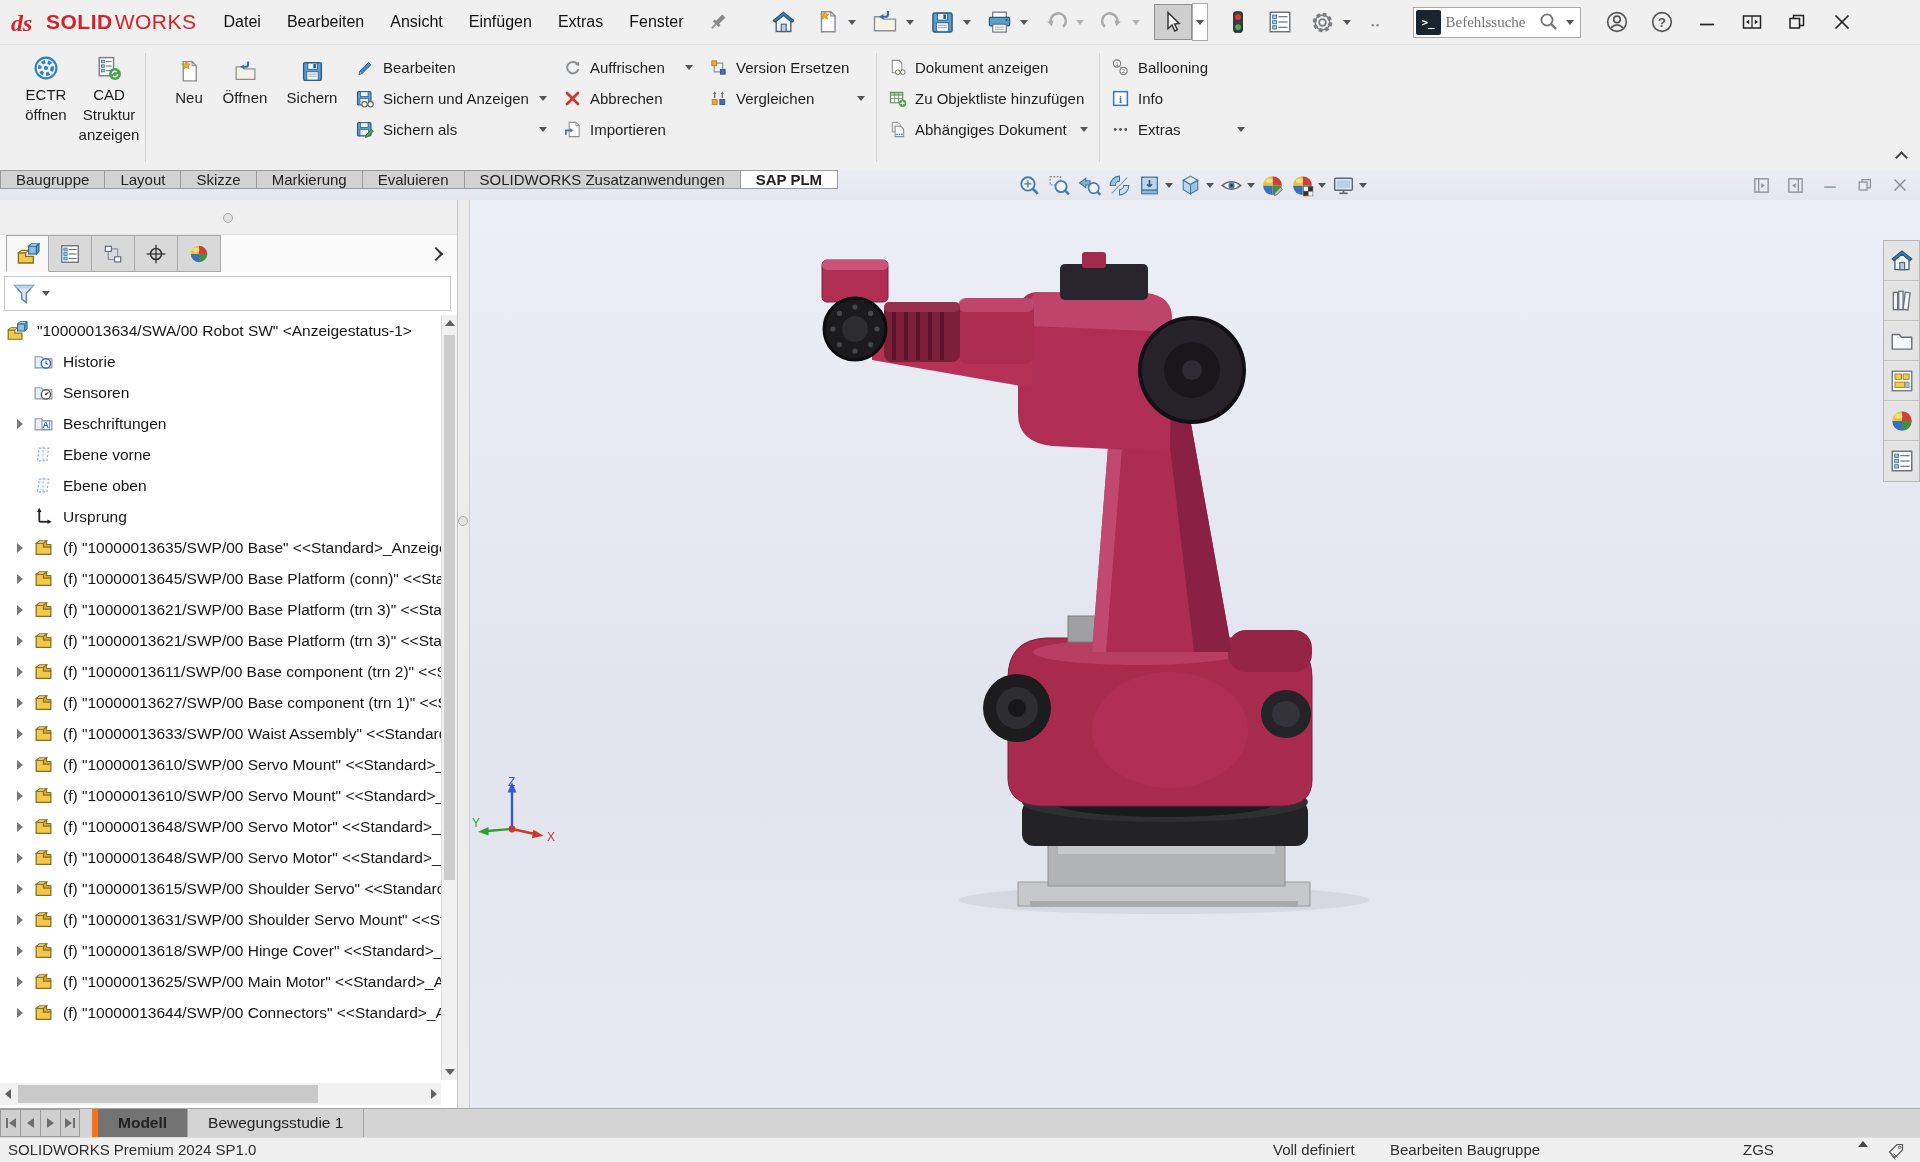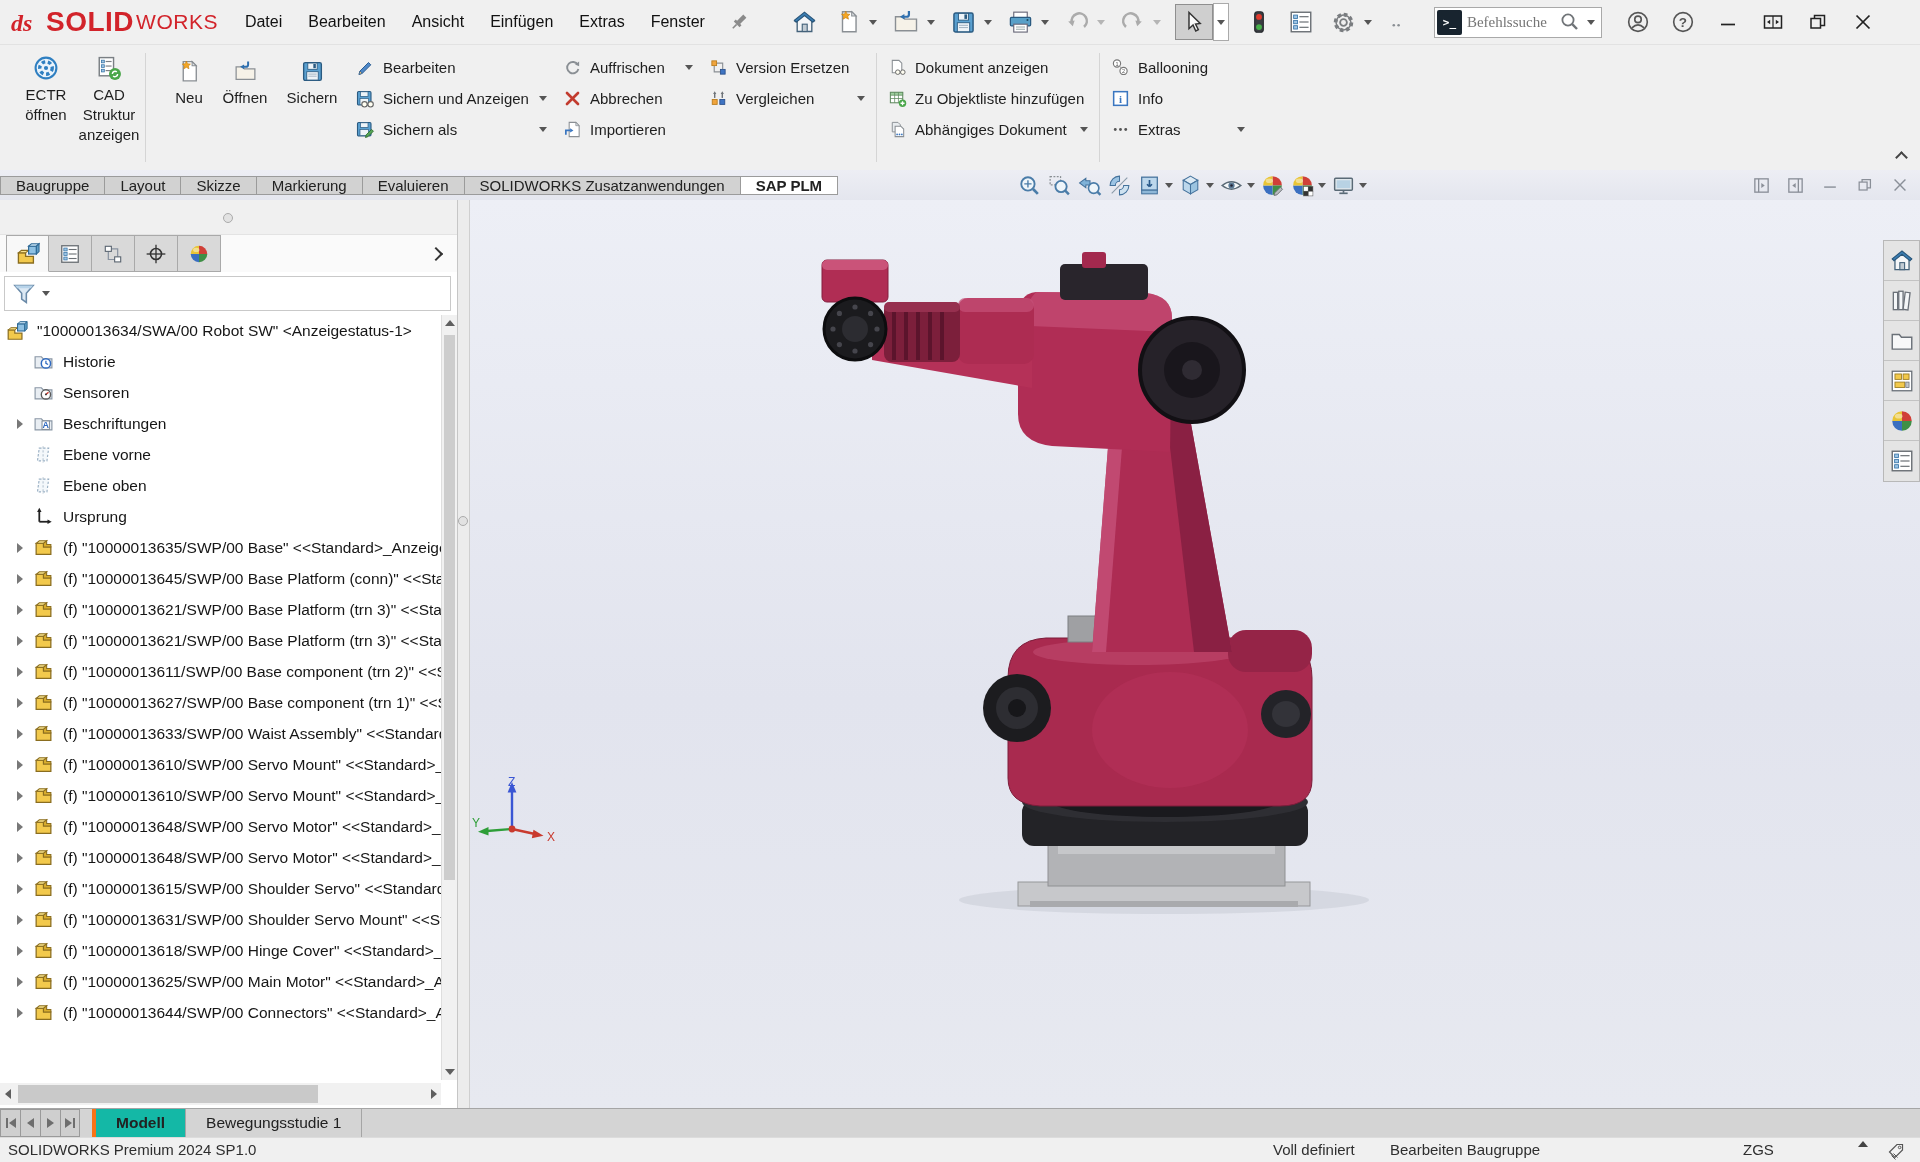--- a/index.html
+++ b/index.html
@@ -6,21 +6,21 @@
   html,body { width:1920px; height:1162px; overflow:hidden; }
   body { font-family:"Liberation Sans",sans-serif; font-size:15px; color:#1e1e1e; background:#f0f0f0; position:relative; }
   svg.ic { display:block; }
   .dd { width:0; height:0; border-left:4.5px solid transparent; border-right:4.5px solid transparent; border-top:5px solid #555; }
   .chev-up { width:9px; height:9px; border-left:2px solid #444; border-top:2px solid #444; transform:rotate(45deg); }
   .chev-right { width:10px; height:10px; border-right:2.6px solid #333; border-top:2.6px solid #333; transform:rotate(45deg); }
 
   
   .menubar { position:absolute; top:0; left:0; right:0; height:45px; background:#f0f0f0; border-bottom:1px solid #e2e2e2; display:flex; align-items:center; }
   .logo { display:flex; align-items:center; gap:2px; padding:0 14px 0 10px; }
-  .logo-solid { font-size:28px; font-weight:bold; color:#d2232a; letter-spacing:.5px; }
+  .logo-solid { font-size:21px; font-weight:bold; color:#d2232a; letter-spacing:.5px; }
   .logo-works { font-size:21px; font-weight:400; color:#d2232a; letter-spacing:.5px; }
   .menus { display:flex; align-items:center; }
   .menu { padding:0 13px; height:45px; display:flex; align-items:center; font-size:16px; color:#111; cursor:default; }
   .pinbtn { margin:0 10px; }
   .qat { display:flex; align-items:center; margin-left:28px; }
   .qbtn { height:36px; min-width:30px; display:flex; align-items:center; justify-content:center; padding:0 3px; }
   .qbtn.pressed { background:#cfcfcf; border:1px solid #8f8f8f; }
   .qbtn.ddbox { min-width:16px; }
   .searchbox { margin-left:22px; width:168px; height:31px; border:1px solid #a9a9a9; background:#fff; display:flex; align-items:center; padding:2px; gap:5px; }
   .console-ic { width:25px; height:25px; background:#18242f; border-radius:2px; color:#fff; display:flex; align-items:center; justify-content:center; font-family:"DejaVu Sans Mono",monospace; font-size:11px; font-weight:bold; flex:0 0 auto; }
@@ -36,21 +36,21 @@
   .bigbtn .bico { margin-bottom:4px; }
   .biggroup { display:flex;padding-left:16px; }
   .rcol { display:flex; flex-direction:column; padding-top:7px; }
   .rrow { height:31px; display:flex; align-items:center; gap:8px; padding:0 8px; }
   .rrow .lbl { white-space:nowrap; font-size:15px; }
   .rrow .dd { margin-left:auto; }
   .ribbon-collapse { position:absolute; right:14px; bottom:8px; }
 
   
   .tabstrip { position:absolute; top:170px; left:0; right:0; height:30px; background:linear-gradient(#edeef4,#e4e6ee); display:flex; align-items:stretch; }
-  .doctabs { display:flex; align-items:center; }
+  .doctabs { display:flex; align-items:flex-start; }
   .doctab { padding:0 15px; display:flex; align-items:center; font-size:15px; background:#d2d2d2; border:1px solid #9b9b9b; border-right:none; color:#222; white-space:nowrap; }
   .doctab:last-child { border-right:1px solid #9b9b9b; }
   .doctab.active { background:#fff; font-weight:bold; }
   .headsup { position:absolute; left:1015px; top:0; height:30px; display:flex; align-items:center; gap:1px; }
   .hbtn { height:28px; display:flex; align-items:center; justify-content:center; padding:0 2px; }
   .hdd { margin:0 2px 0 0; }
   .vpctl { position:absolute; right:10px; top:0; height:30px; display:flex; align-items:center; gap:15px; color:#8a8f98; }
 
   
   .leftpanel { position:absolute; top:200px; left:0; width:458px; height:908px; background:#fff; border-right:1px solid #c6c6c6; }
@@ -95,21 +95,21 @@
   .tpbtn { width:35px; height:40px; display:flex; align-items:center; justify-content:center; border-bottom:1px solid #c3c3c3; background:#e4e4e4; }
 
   
   .bottomtabs { position:absolute; top:1108px; left:0; right:0; height:29px; background:#d4d4d4; border-top:1px solid #a5a5a5; display:flex; align-items:stretch; }
   .navbtn { width:20px; display:flex; align-items:center; justify-content:center; background:#cfcfcf; border:1px solid #9a9a9a; border-right:none; gap:1px; }
   .navbtn:nth-child(4){ border-right:1px solid #9a9a9a; }
   .ntri-l { width:0;height:0;border-top:5px solid transparent;border-bottom:5px solid transparent;border-right:7px solid #6e6e6e; }
   .ntri-r { width:0;height:0;border-top:5px solid transparent;border-bottom:5px solid transparent;border-left:7px solid #6e6e6e; }
   .nbar { width:2px; height:10px; background:#6e6e6e; }
   .mtab { padding:0 20px; display:flex; align-items:center; font-size:15.5px; border-right:1px solid #a5a5a5; color:#222; }
-  .mtab.active { background:#14b8a6; font-weight:bold; border-left:4px solid #f97316; margin-left:12px; }
+  .mtab.active { background:#737373; font-weight:bold; border-left:6px solid #f97316; margin-left:12px; }
 
   
   .statusbar { position:absolute; top:1137px; left:0; right:0; height:25px; background:#f0f0f0; border-top:1px solid #dcdcdc; font-size:15px; color:#2e2e2e; }
   .statusbar span { position:absolute; top:3px; white-space:nowrap; }
   .st-product { left:8px; }
   .st-defined { left:1273px; }
   .st-mode { left:1390px; }
   .st-zgs { left:1743px; }
   .st-caret { position:absolute; left:1858px; top:10px; width:0; height:0; border-left:5px solid transparent; border-right:5px solid transparent; border-bottom:6px solid #444; }
   .st-tag { position:absolute; left:1886px; top:2px; }

